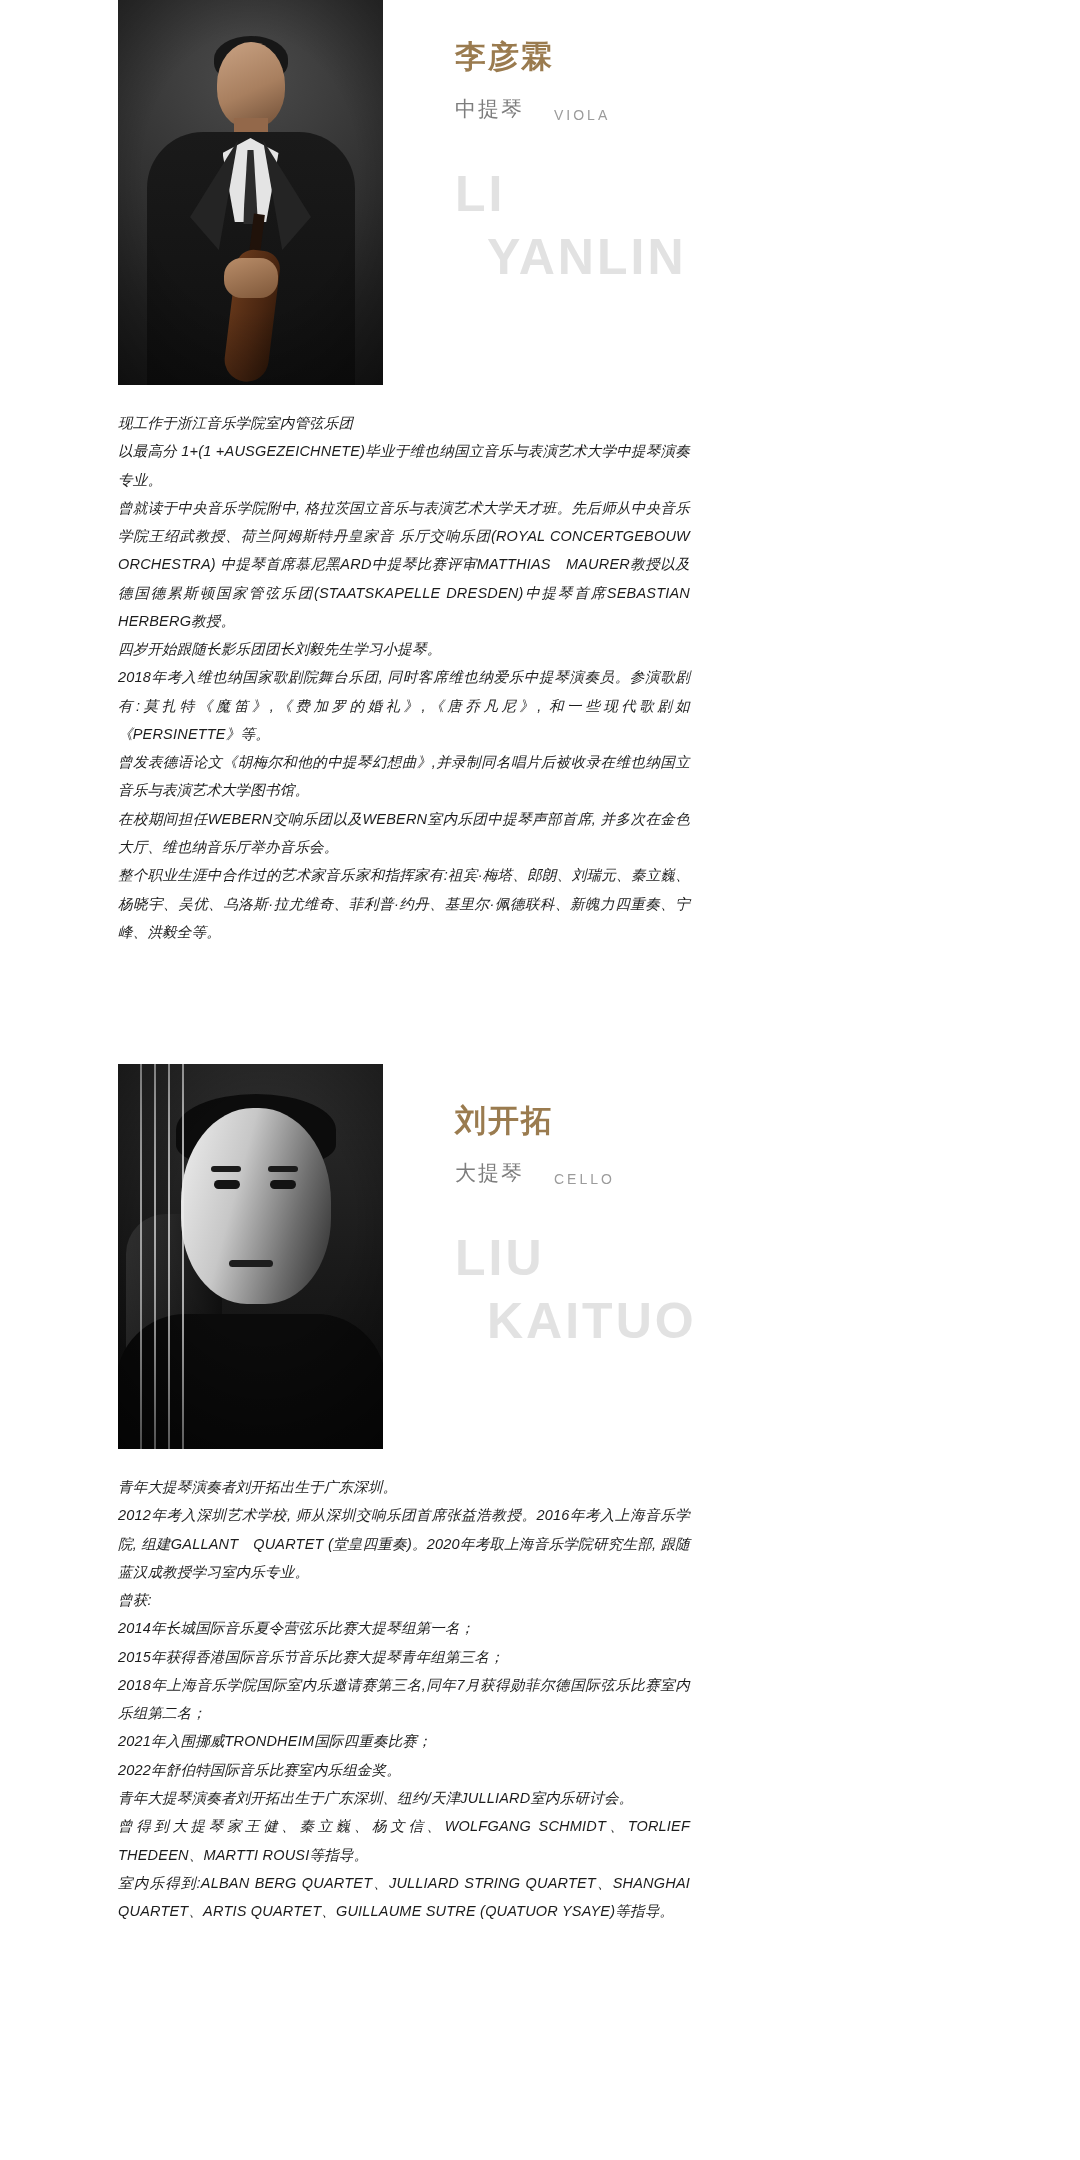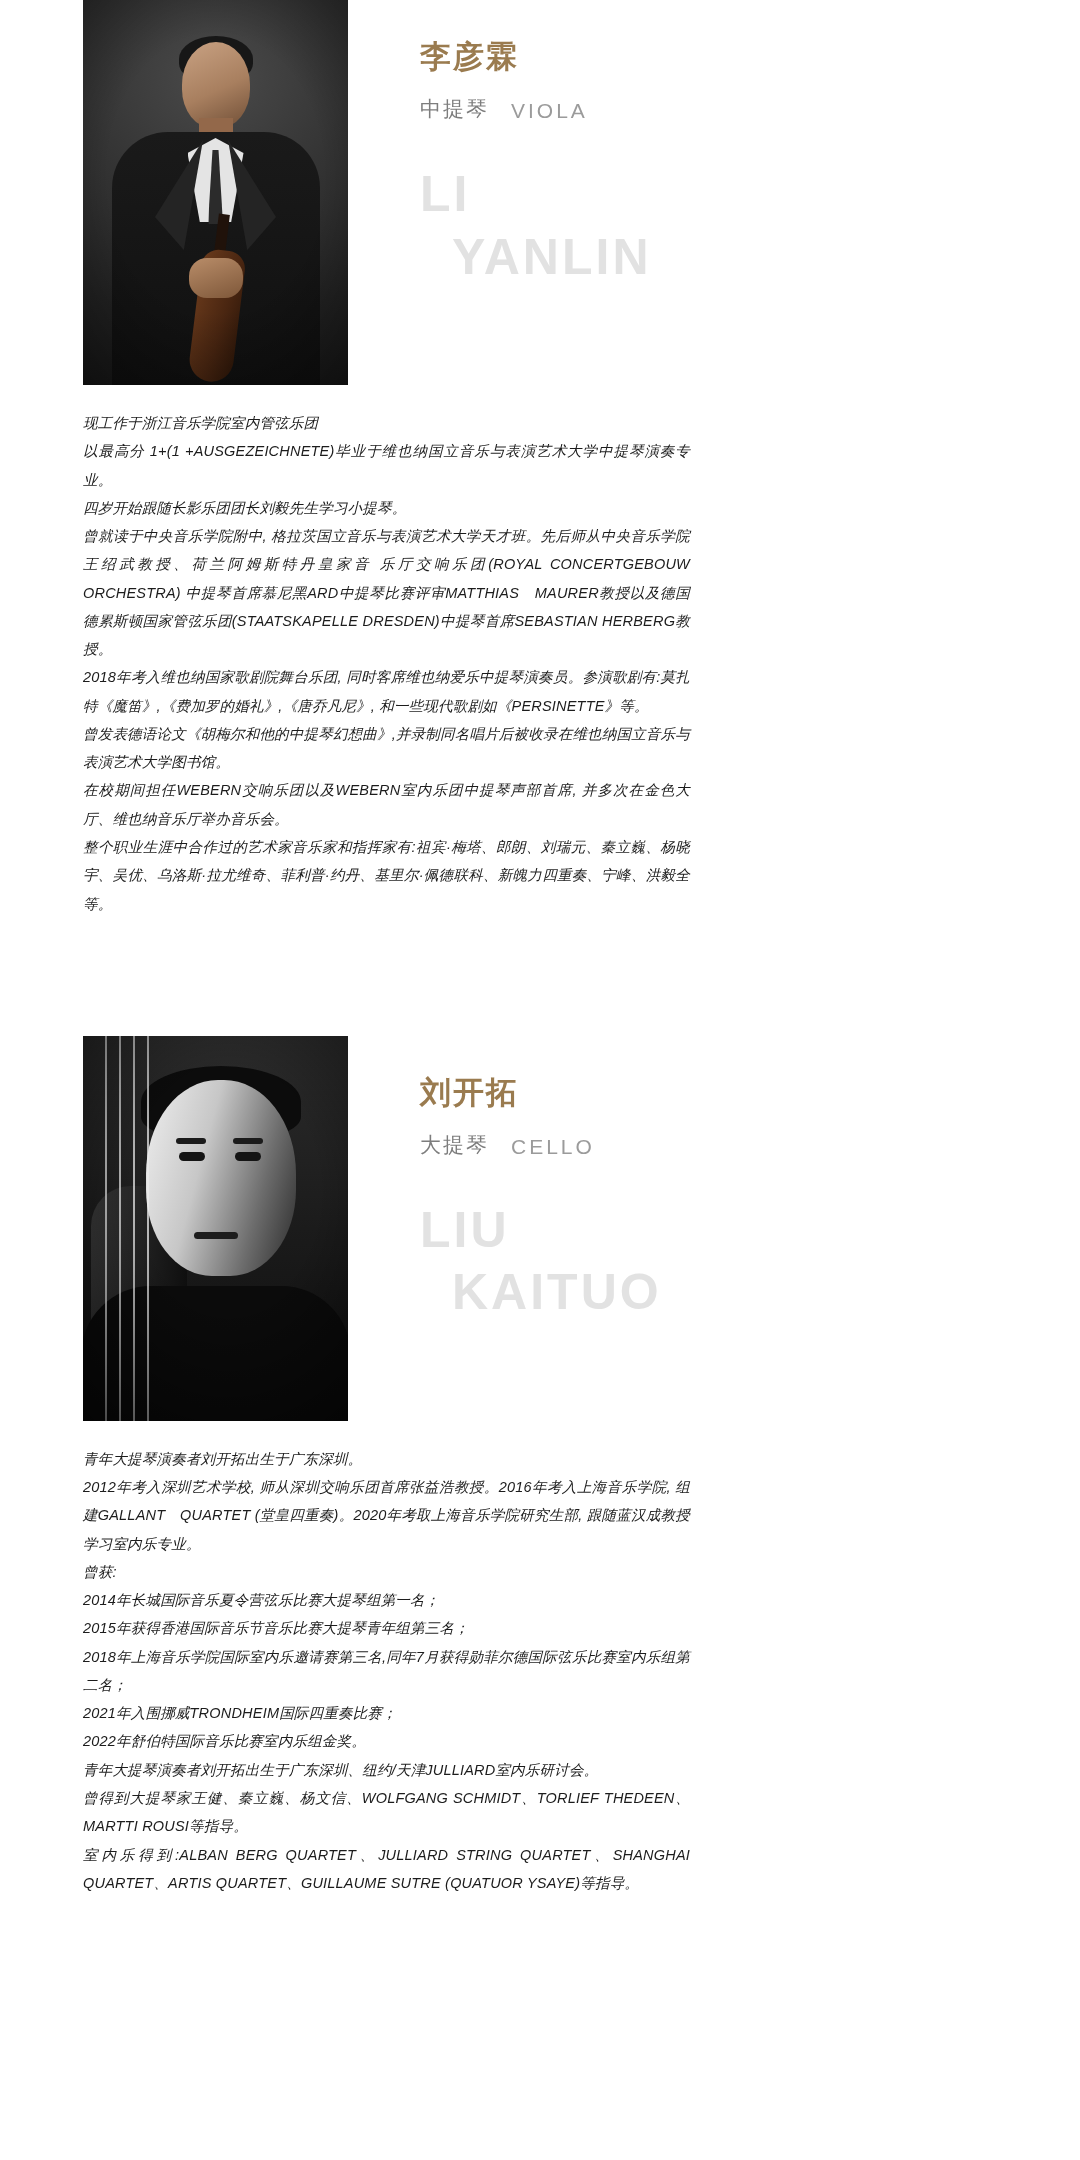--- a/index.html
+++ b/index.html
@@ -12,21 +12,21 @@
     min-height: 2160px;
     font-family: "Liberation Sans", sans-serif;
     color: #1a1a1a;
     -webkit-font-smoothing: antialiased;
   }
   .page {
     position: relative;
     width: 860px;
     min-height: 2160px;
     box-sizing: border-box;
-    padding: 0 170px 0 83px;
+    padding: 0 170px 0 118px;
   }
   .profile {
     position: relative;
   }
   .profile-top {
     display: flex;
     align-items: flex-start;
   }
   .portrait {
     width: 265px;
@@ -259,23 +259,23 @@
     display: flex;
     align-items: flex-end;
     color: #8a8a8a;
   }
   .instrument-cn {
     font-size: 21px;
     letter-spacing: 2px;
     color: #7d7d7d;
   }
   .instrument-en {
-    font-size: 21px;
+    font-size: 14px;
     letter-spacing: 3px;
-    margin-left: 22px;
+    margin-left: 30px;
     color: #9b9b9b;
   }
   .en-name {
     margin-top: 40px;
     font-size: 50px;
     font-weight: 700;
     letter-spacing: 3px;
     line-height: 1.25;
     color: #e2e2e2;
   }
@@ -338,22 +338,22 @@
         <div class="en-name">
           <span class="en-surname">LI</span>
           <span class="en-given">YANLIN</span>
         </div>
       </div>
     </div>
 
     <div class="bio">
       <p>现工作于浙江音乐学院室内管弦乐团</p>
       <p>以最高分 1+(1 +AUSGEZEICHNETE)毕业于维也纳国立音乐与表演艺术大学中提琴演奏专业。</p>
+      <p>曾就读于中央音乐学院附中, 格拉茨国立音乐与表演艺术大学天才班。先后师从中央音乐学院王绍武教授、荷兰阿姆斯特丹皇家音 乐厅交响乐团(ROYAL CONCERTGEBOUW ORCHESTRA) 中提琴首席慕尼黑ARD中提琴比赛评审MATTHIAS　MAURER教授以及德国德累斯顿国家管弦乐团(STAATSKAPELLE DRESDEN)中提琴首席SEBASTIAN HERBERG教授。</p>
       <p>四岁开始跟随长影乐团团长刘毅先生学习小提琴。</p>
-      <p>曾就读于中央音乐学院附中, 格拉茨国立音乐与表演艺术大学天才班。先后师从中央音乐学院王绍武教授、荷兰阿姆斯特丹皇家音 乐厅交响乐团(ROYAL CONCERTGEBOUW ORCHESTRA) 中提琴首席慕尼黑ARD中提琴比赛评审MATTHIAS　MAURER教授以及德国德累斯顿国家管弦乐团(STAATSKAPELLE DRESDEN)中提琴首席SEBASTIAN HERBERG教授。</p>
       <p>2018年考入维也纳国家歌剧院舞台乐团, 同时客席维也纳爱乐中提琴演奏员。参演歌剧有:莫扎特《魔笛》,《费加罗的婚礼》,《唐乔凡尼》, 和一些现代歌剧如《PERSINETTE》等。</p>
       <p>曾发表德语论文《胡梅尔和他的中提琴幻想曲》,并录制同名唱片后被收录在维也纳国立音乐与表演艺术大学图书馆。</p>
       <p>在校期间担任WEBERN交响乐团以及WEBERN室内乐团中提琴声部首席, 并多次在金色大厅、维也纳音乐厅举办音乐会。</p>
       <p>整个职业生涯中合作过的艺术家音乐家和指挥家有:祖宾·梅塔、郎朗、刘瑞元、秦立巍、杨晓宇、吴优、乌洛斯·拉尤维奇、菲利普·约丹、基里尔·佩德联科、新魄力四重奏、宁峰、洪毅全等。</p>
     </div>
   </div>
 
   <div class="spacer-between"></div>
 
   <div class="profile">

